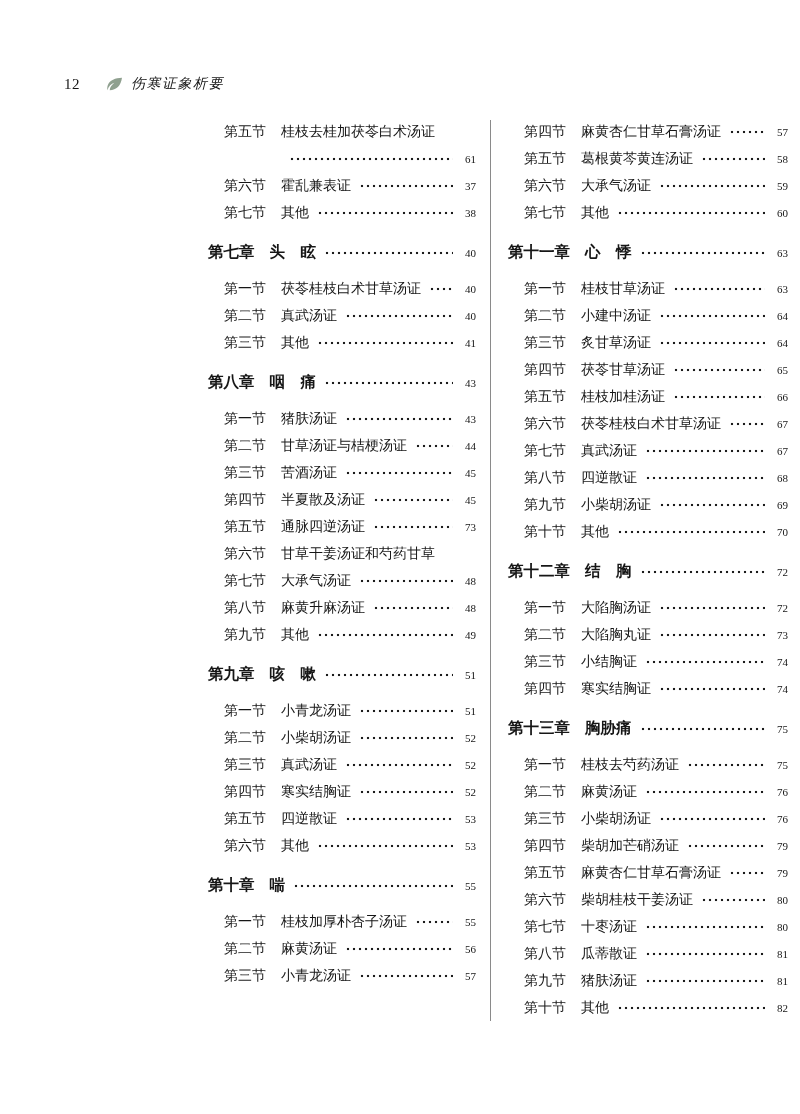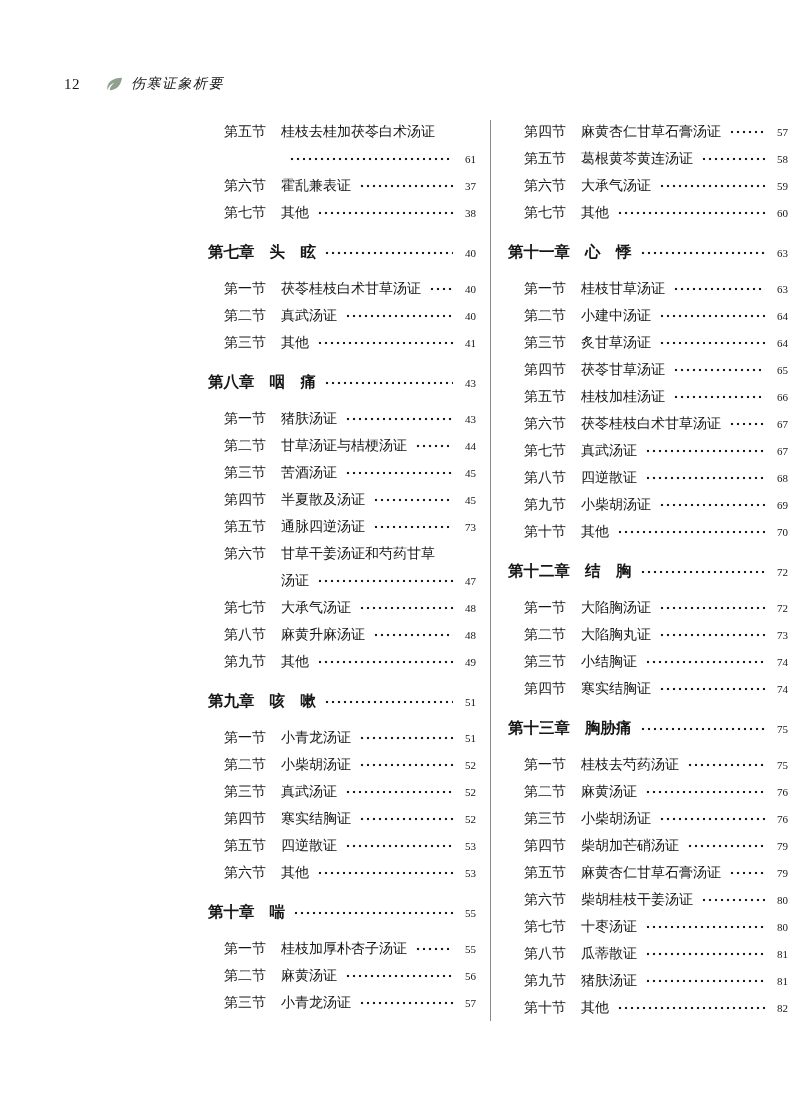--- a/index.html
+++ b/index.html
@@ -231,26 +231,20 @@
             <span class="title">通脉四逆汤证</span>
             <span class="dots"></span>
             <span class="page-no">73</span>
           </div>
         </div>
         <div class="section">
           <div class="row">
             <span class="label">第六节</span>
             <span class="title">甘草干姜汤证和芍药甘草</span>
           </div>
-          <div class="row">
-            <span class="indent"></span>
-            <span class="title">汤证</span>
-            <span class="dots"></span>
-            <span class="page-no">47</span>
-          </div>
         </div>
         <div class="section">
           <div class="row">
             <span class="label">第七节</span>
             <span class="title">大承气汤证</span>
             <span class="dots"></span>
             <span class="page-no">48</span>
           </div>
         </div>
         <div class="section">

